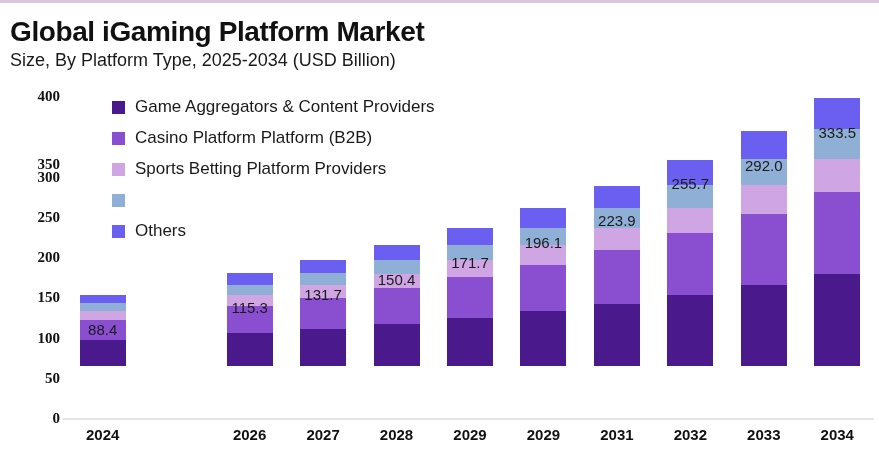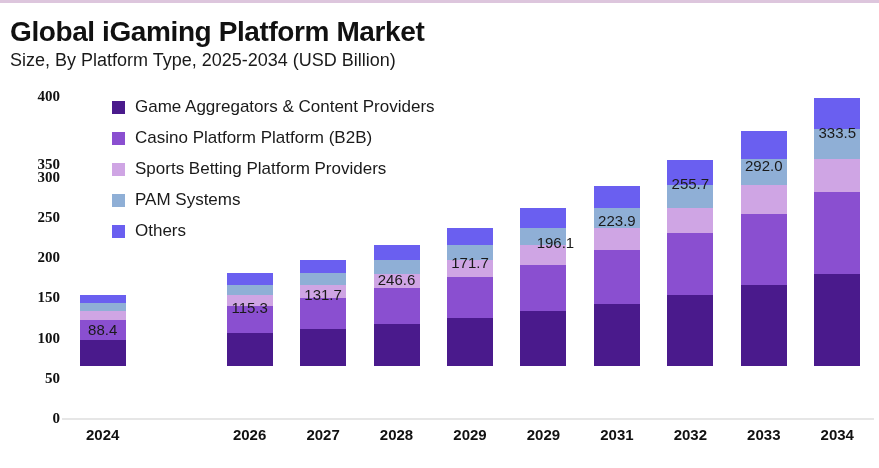--- a/index.html
+++ b/index.html
@@ -122,21 +122,21 @@
         <div class="xlabel">2027</div>
       </div>
       <div class="bar-col" style="left: 359.818px; width: 73.4545px;">
         <div class="bar-group" style="left: 13.7273px; width: 46px; height: 121.072px; bottom: 2px;">
           <div class="seg" title="Game Aggregators &amp; Content Providers: 52.3" style="height: 42.1015px; background: rgb(74, 26, 140);"></div>
           <div class="seg" title="Casino Platform Providers (B2B): 44.2" style="height: 35.581px; background: rgb(138, 79, 208);"></div>
           <div class="seg" title="Sports Betting Platform Providers: 18.2" style="height: 14.651px; background: rgb(207, 165, 228);"></div>
           <div class="seg" title="PAM Systems: 16.6" style="height: 13.363px; background: rgb(143, 175, 214);"></div>
           <div class="seg" title="Others: 19.1" style="height: 15.3755px; background: rgb(106, 95, 240);"></div>
         </div>
-        <div class="bar-label" style="top: 270.928px;">246.6</div>
+        <div class="bar-label" style="top: 270.928px;">150.4</div>
         <div class="xlabel">2028</div>
       </div>
       <div class="bar-col" style="left: 433.273px; width: 73.4545px;">
         <div class="bar-group" style="left: 13.7273px; width: 46px; height: 138.219px; bottom: 2px;">
           <div class="seg" title="Game Aggregators &amp; Content Providers: 59.6" style="height: 47.978px; background: rgb(74, 26, 140);"></div>
           <div class="seg" title="Casino Platform Providers (B2B): 50.8" style="height: 40.894px; background: rgb(138, 79, 208);"></div>
           <div class="seg" title="Sports Betting Platform Providers: 20.8" style="height: 16.744px; background: rgb(207, 165, 228);"></div>
           <div class="seg" title="PAM Systems: 19" style="height: 15.295px; background: rgb(143, 175, 214);"></div>
           <div class="seg" title="Others: 21.5" style="height: 17.3075px; background: rgb(106, 95, 240);"></div>
         </div>
@@ -144,21 +144,21 @@
         <div class="xlabel">2029</div>
       </div>
       <div class="bar-col" style="left: 506.727px; width: 73.4545px;">
         <div class="bar-group" style="left: 13.7273px; width: 46px; height: 157.861px; bottom: 2px;">
           <div class="seg" title="Game Aggregators &amp; Content Providers: 67.8" style="height: 54.579px; background: rgb(74, 26, 140);"></div>
           <div class="seg" title="Casino Platform Providers (B2B): 58.3" style="height: 46.9315px; background: rgb(138, 79, 208);"></div>
           <div class="seg" title="Sports Betting Platform Providers: 23.9" style="height: 19.2395px; background: rgb(207, 165, 228);"></div>
           <div class="seg" title="PAM Systems: 21.7" style="height: 17.4685px; background: rgb(143, 175, 214);"></div>
           <div class="seg" title="Others: 24.4" style="height: 19.642px; background: rgb(106, 95, 240);"></div>
         </div>
-        <div class="bar-label" style="top: 234.139px; margin-left: 12px;">196.1</div>
+        <div class="bar-label" style="top: 234.139px;">196.1</div>
         <div class="xlabel">2029</div>
       </div>
       <div class="bar-col" style="left: 580.182px; width: 73.4545px;">
         <div class="bar-group" style="left: 13.7273px; width: 46px; height: 180.239px; bottom: 2px;">
           <div class="seg" title="Game Aggregators &amp; Content Providers: 77.3" style="height: 62.2265px; background: rgb(74, 26, 140);"></div>
           <div class="seg" title="Casino Platform Providers (B2B): 67" style="height: 53.935px; background: rgb(138, 79, 208);"></div>
           <div class="seg" title="Sports Betting Platform Providers: 27.4" style="height: 22.057px; background: rgb(207, 165, 228);"></div>
           <div class="seg" title="PAM Systems: 24.9" style="height: 20.0445px; background: rgb(143, 175, 214);"></div>
           <div class="seg" title="Others: 27.3" style="height: 21.9765px; background: rgb(106, 95, 240);"></div>
         </div>
@@ -208,21 +208,20 @@
       <div class="legend-item">
         <span class="swatch" style="background: rgb(138, 79, 208);"></span>
         <span class="legend-label">Casino Platform Platform (B2B)</span>
       </div>
       <div class="legend-item">
         <span class="swatch" style="background: rgb(207, 165, 228);"></span>
         <span class="legend-label">Sports Betting Platform Providers</span>
       </div>
       <div class="legend-item">
         <span class="swatch" style="background: rgb(143, 175, 214);"></span>
-        <span class="legend-label">PAM Systems</span>
       </div>
       <div class="legend-item">
         <span class="swatch" style="background: rgb(106, 95, 240);"></span>
         <span class="legend-label">Others</span>
       </div>
     </div>
 
 </div>
 
 </body></html>

